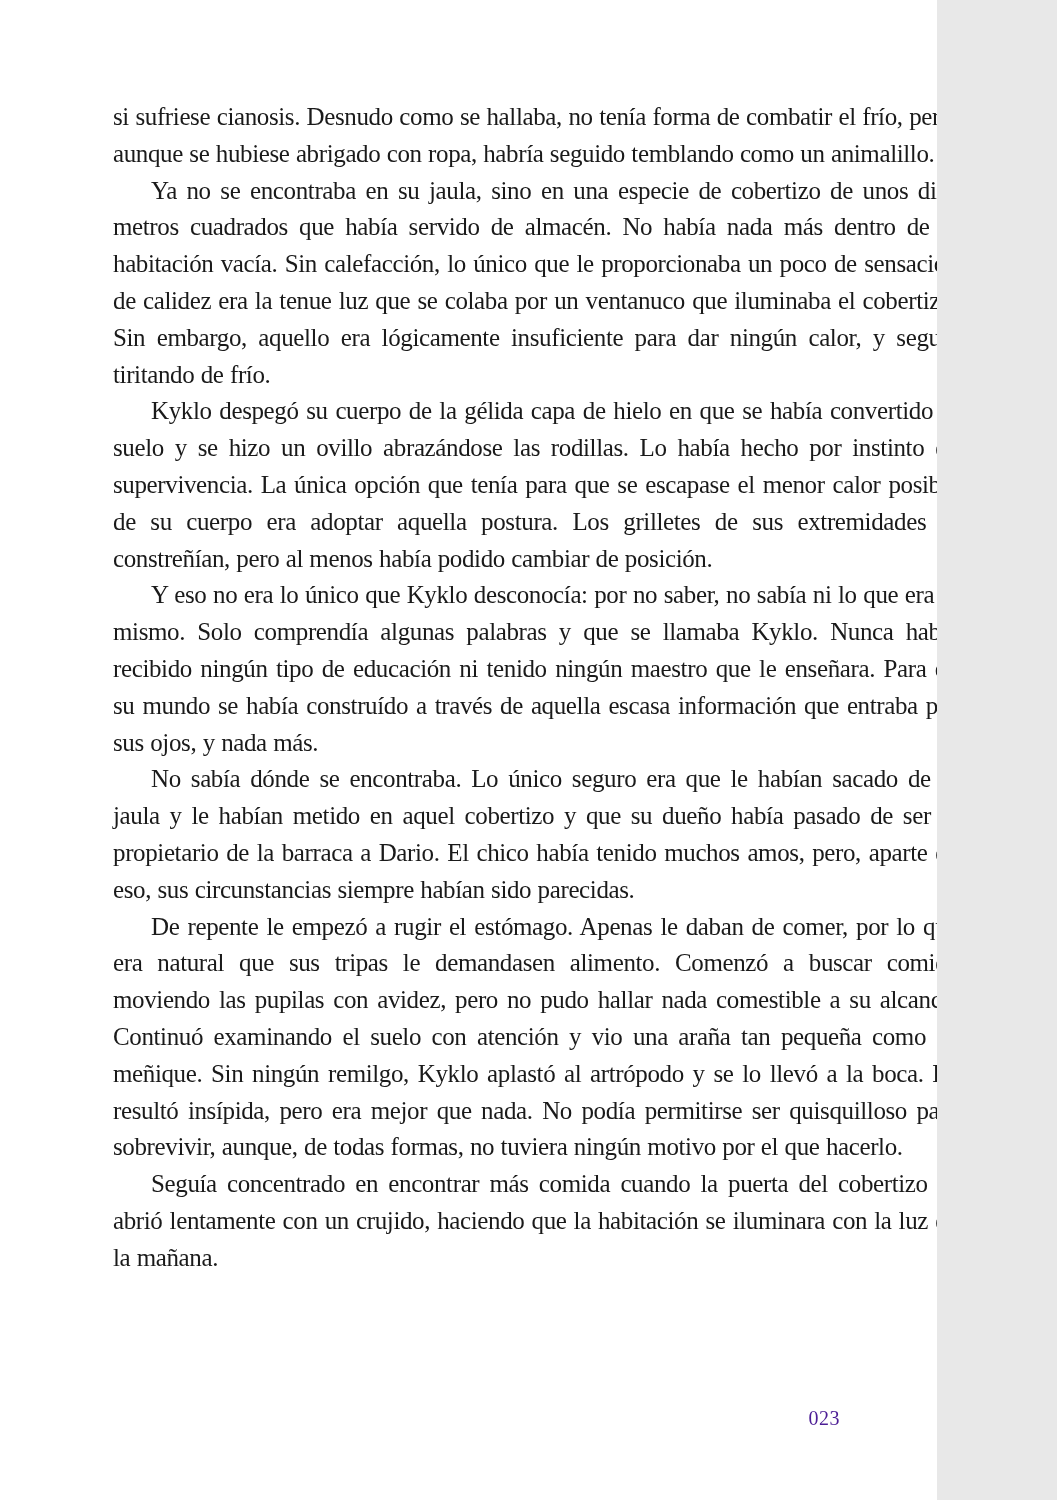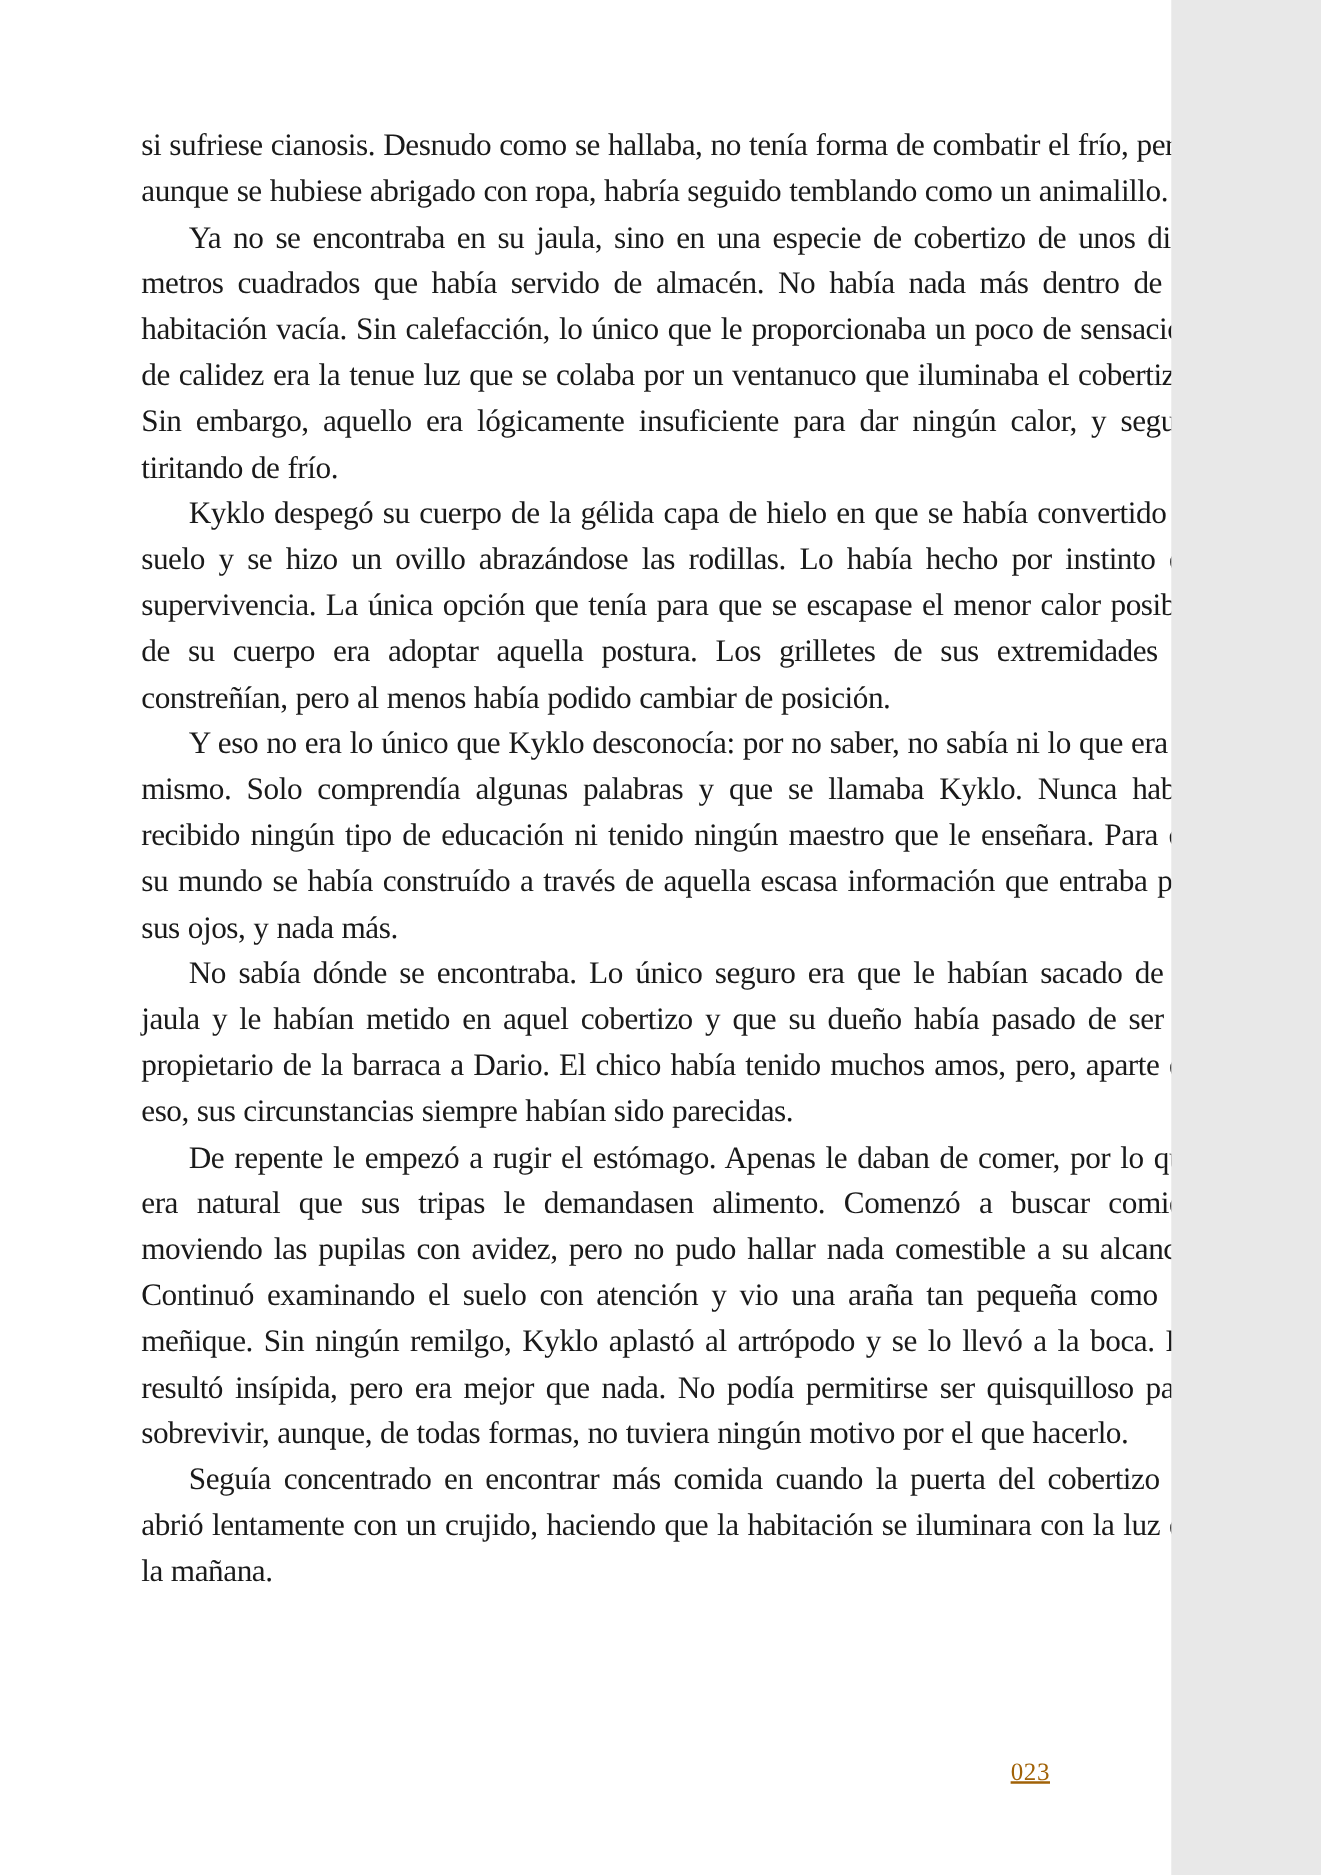--- a/index.html
+++ b/index.html
@@ -35,22 +35,21 @@
   .book-text p.continued {
     text-indent: 0;
   }
   .folio {
     position: absolute;
     top: 1406px;
     right: 97px;
     font-size: 20px;
     line-height: 24px;
     letter-spacing: 0.5px;
-    color: #a16207;
-    text-decoration: underline;
+    color: #4c1d95;
   }
 </style>
 </head>
 <body>
 
 <div class="page">
 
   <div class="book-text">
     <p class="continued">si sufriese cianosis. Desnudo como se hallaba, no tenía forma de combatir el frío, pero, aunque se hubiese abrigado con ropa, habría seguido temblando como un animalillo.</p>
     <p>Ya no se encontraba en su jaula, sino en una especie de cobertizo de unos diez metros cuadrados que había servido de almacén. No había nada más dentro de la habitación vacía. Sin calefacción, lo único que le proporcionaba un poco de sensación de calidez era la tenue luz que se colaba por un ventanuco que iluminaba el cobertizo. Sin embargo, aquello era lógicamente insuficiente para dar ningún calor, y seguía tiritando de frío.</p>

